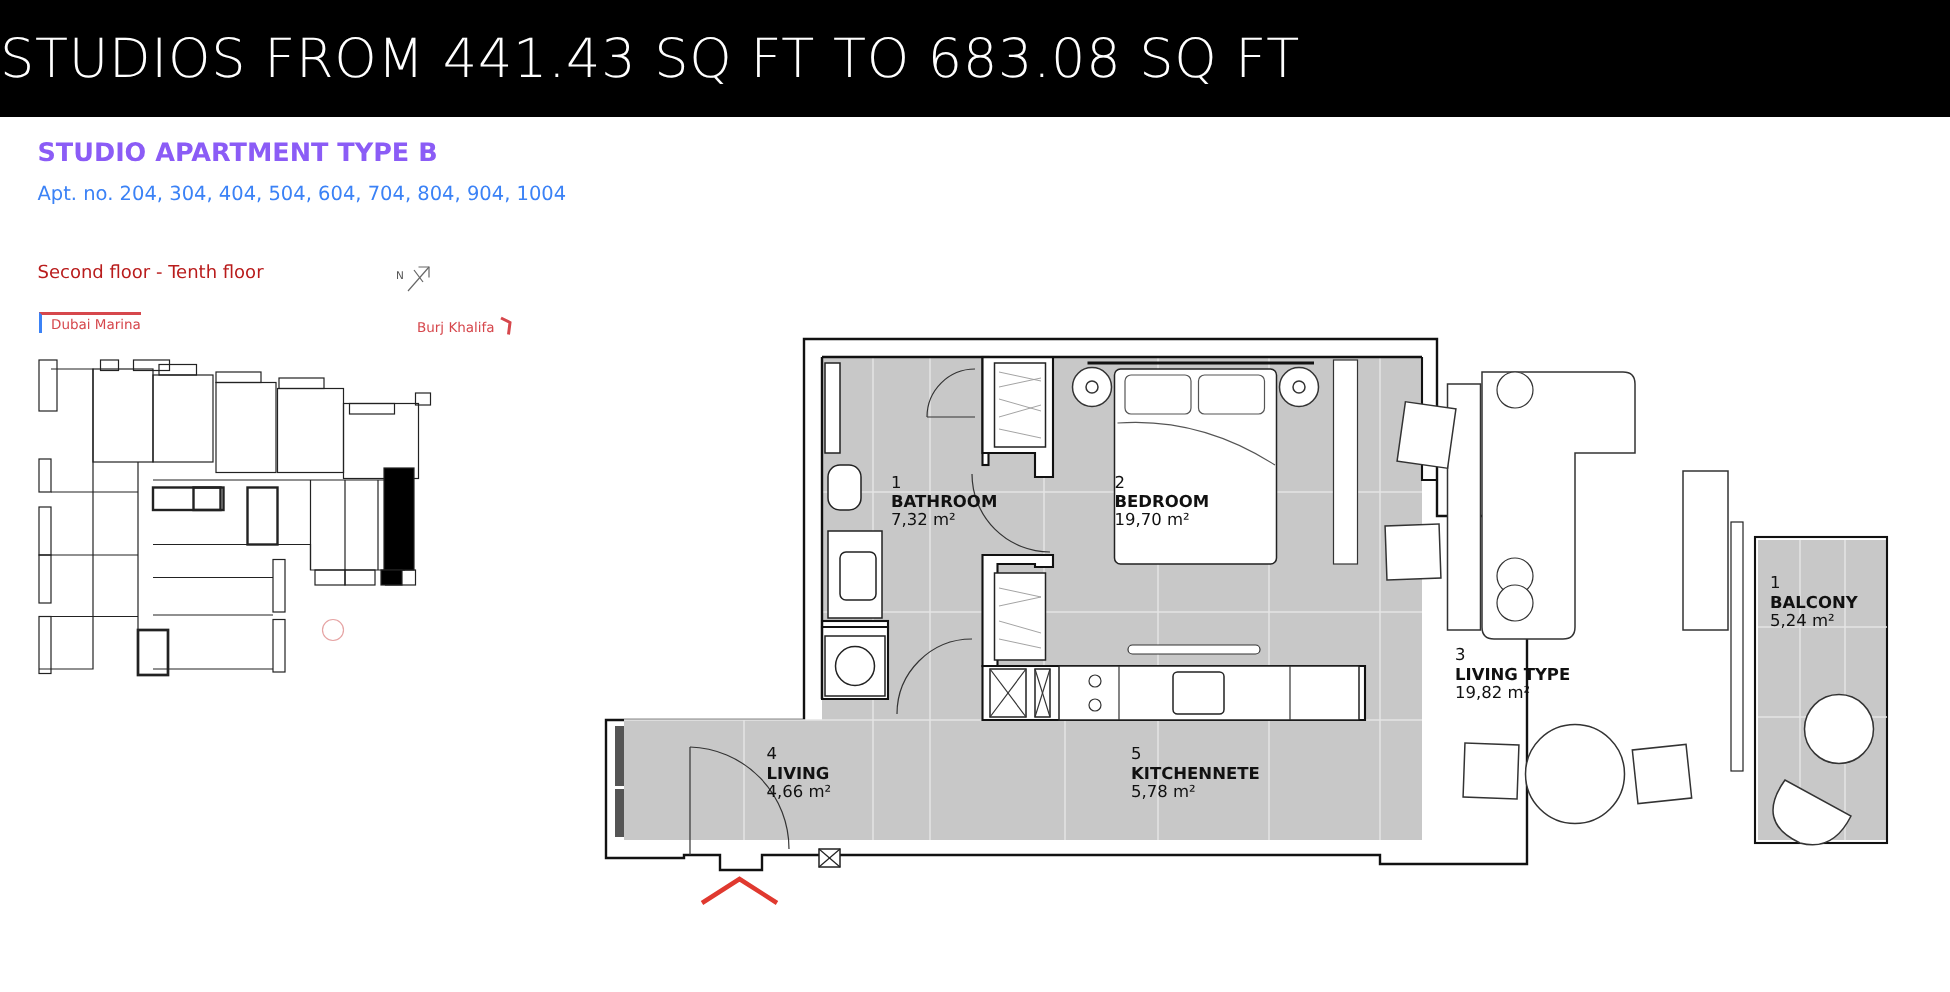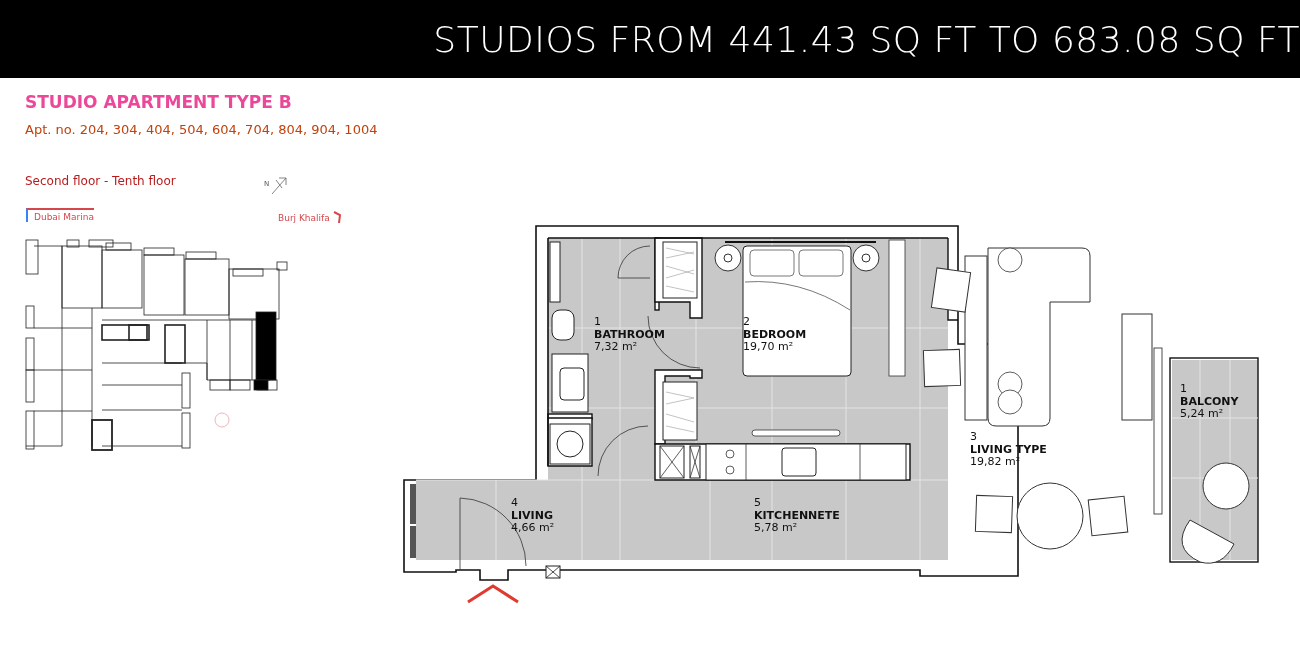--- a/index.html
+++ b/index.html
@@ -1,19 +1,19 @@
 <!DOCTYPE html>
 <html><head>
 <meta charset="utf-8">
 <style>
   * { box-sizing: border-box; margin: 0; padding: 0; }
   html, body { width: 1300px; height: 661px; background: #ffffff; overflow: hidden; font-family: "Liberation Sans", sans-serif; }
-  .banner { position: absolute; left: 0; top: 0; width: 1300px; height: 78px; background: #000; color: #fff; display: flex; align-items: center; justify-content: flex-end; font-family: "DejaVu Sans", sans-serif; font-weight: 300; font-size: 36px; letter-spacing: 0.5px; }
-  .title { position: absolute; left: 25px; top: 92px; font-family: "DejaVu Sans", sans-serif; font-weight: bold; font-size: 17px; color: #ec4899; }
-  .apts { position: absolute; left: 25px; top: 122px; font-family: "DejaVu Sans", sans-serif; font-size: 13px; color: #c2410c; }
+  .banner { position: absolute; left: 0; top: 0; width: 1300px; height: 78px; background: #000; color: #fff; display: flex; align-items: center; justify-content: flex-start; font-family: "DejaVu Sans", sans-serif; font-weight: 300; font-size: 36px; letter-spacing: 0.5px; }
+  .title { position: absolute; left: 25px; top: 92px; font-family: "DejaVu Sans", sans-serif; font-weight: bold; font-size: 17px; color: #8b5cf6; }
+  .apts { position: absolute; left: 25px; top: 122px; font-family: "DejaVu Sans", sans-serif; font-size: 13px; color: #3b82f6; }
   .floors { position: absolute; left: 25px; top: 174px; font-family: "DejaVu Sans", sans-serif; font-size: 12px; color: #b91c1c; }
   .dir-left { position: absolute; left: 26px; top: 208px; font-family: "DejaVu Sans", sans-serif; font-size: 9px; color: #d6474c; padding-left: 6px; border-left: 2px solid #3b82f6; border-top: 2px solid #d6474c; padding-top: 2px; }
   .dir-right { position: absolute; left: 230px; top: 210px; font-family: "DejaVu Sans", sans-serif; font-size: 9px; color: #d6474c; padding-left: 48px; }
   .compass { position: absolute; left: 264px; top: 174px; }
   .keyplan { position: absolute; left: 22px; top: 228px; }
   .plan { position: absolute; left: 400px; top: 218px; }
   .label { position: absolute; font-family: "DejaVu Sans", sans-serif; color: #111; line-height: 1.15; }
   .label .num { font-size: 11px; display: block; }
   .label .name { font-size: 11px; font-weight: bold; display: block; }
   .label .area { font-size: 11px; display: block; }

